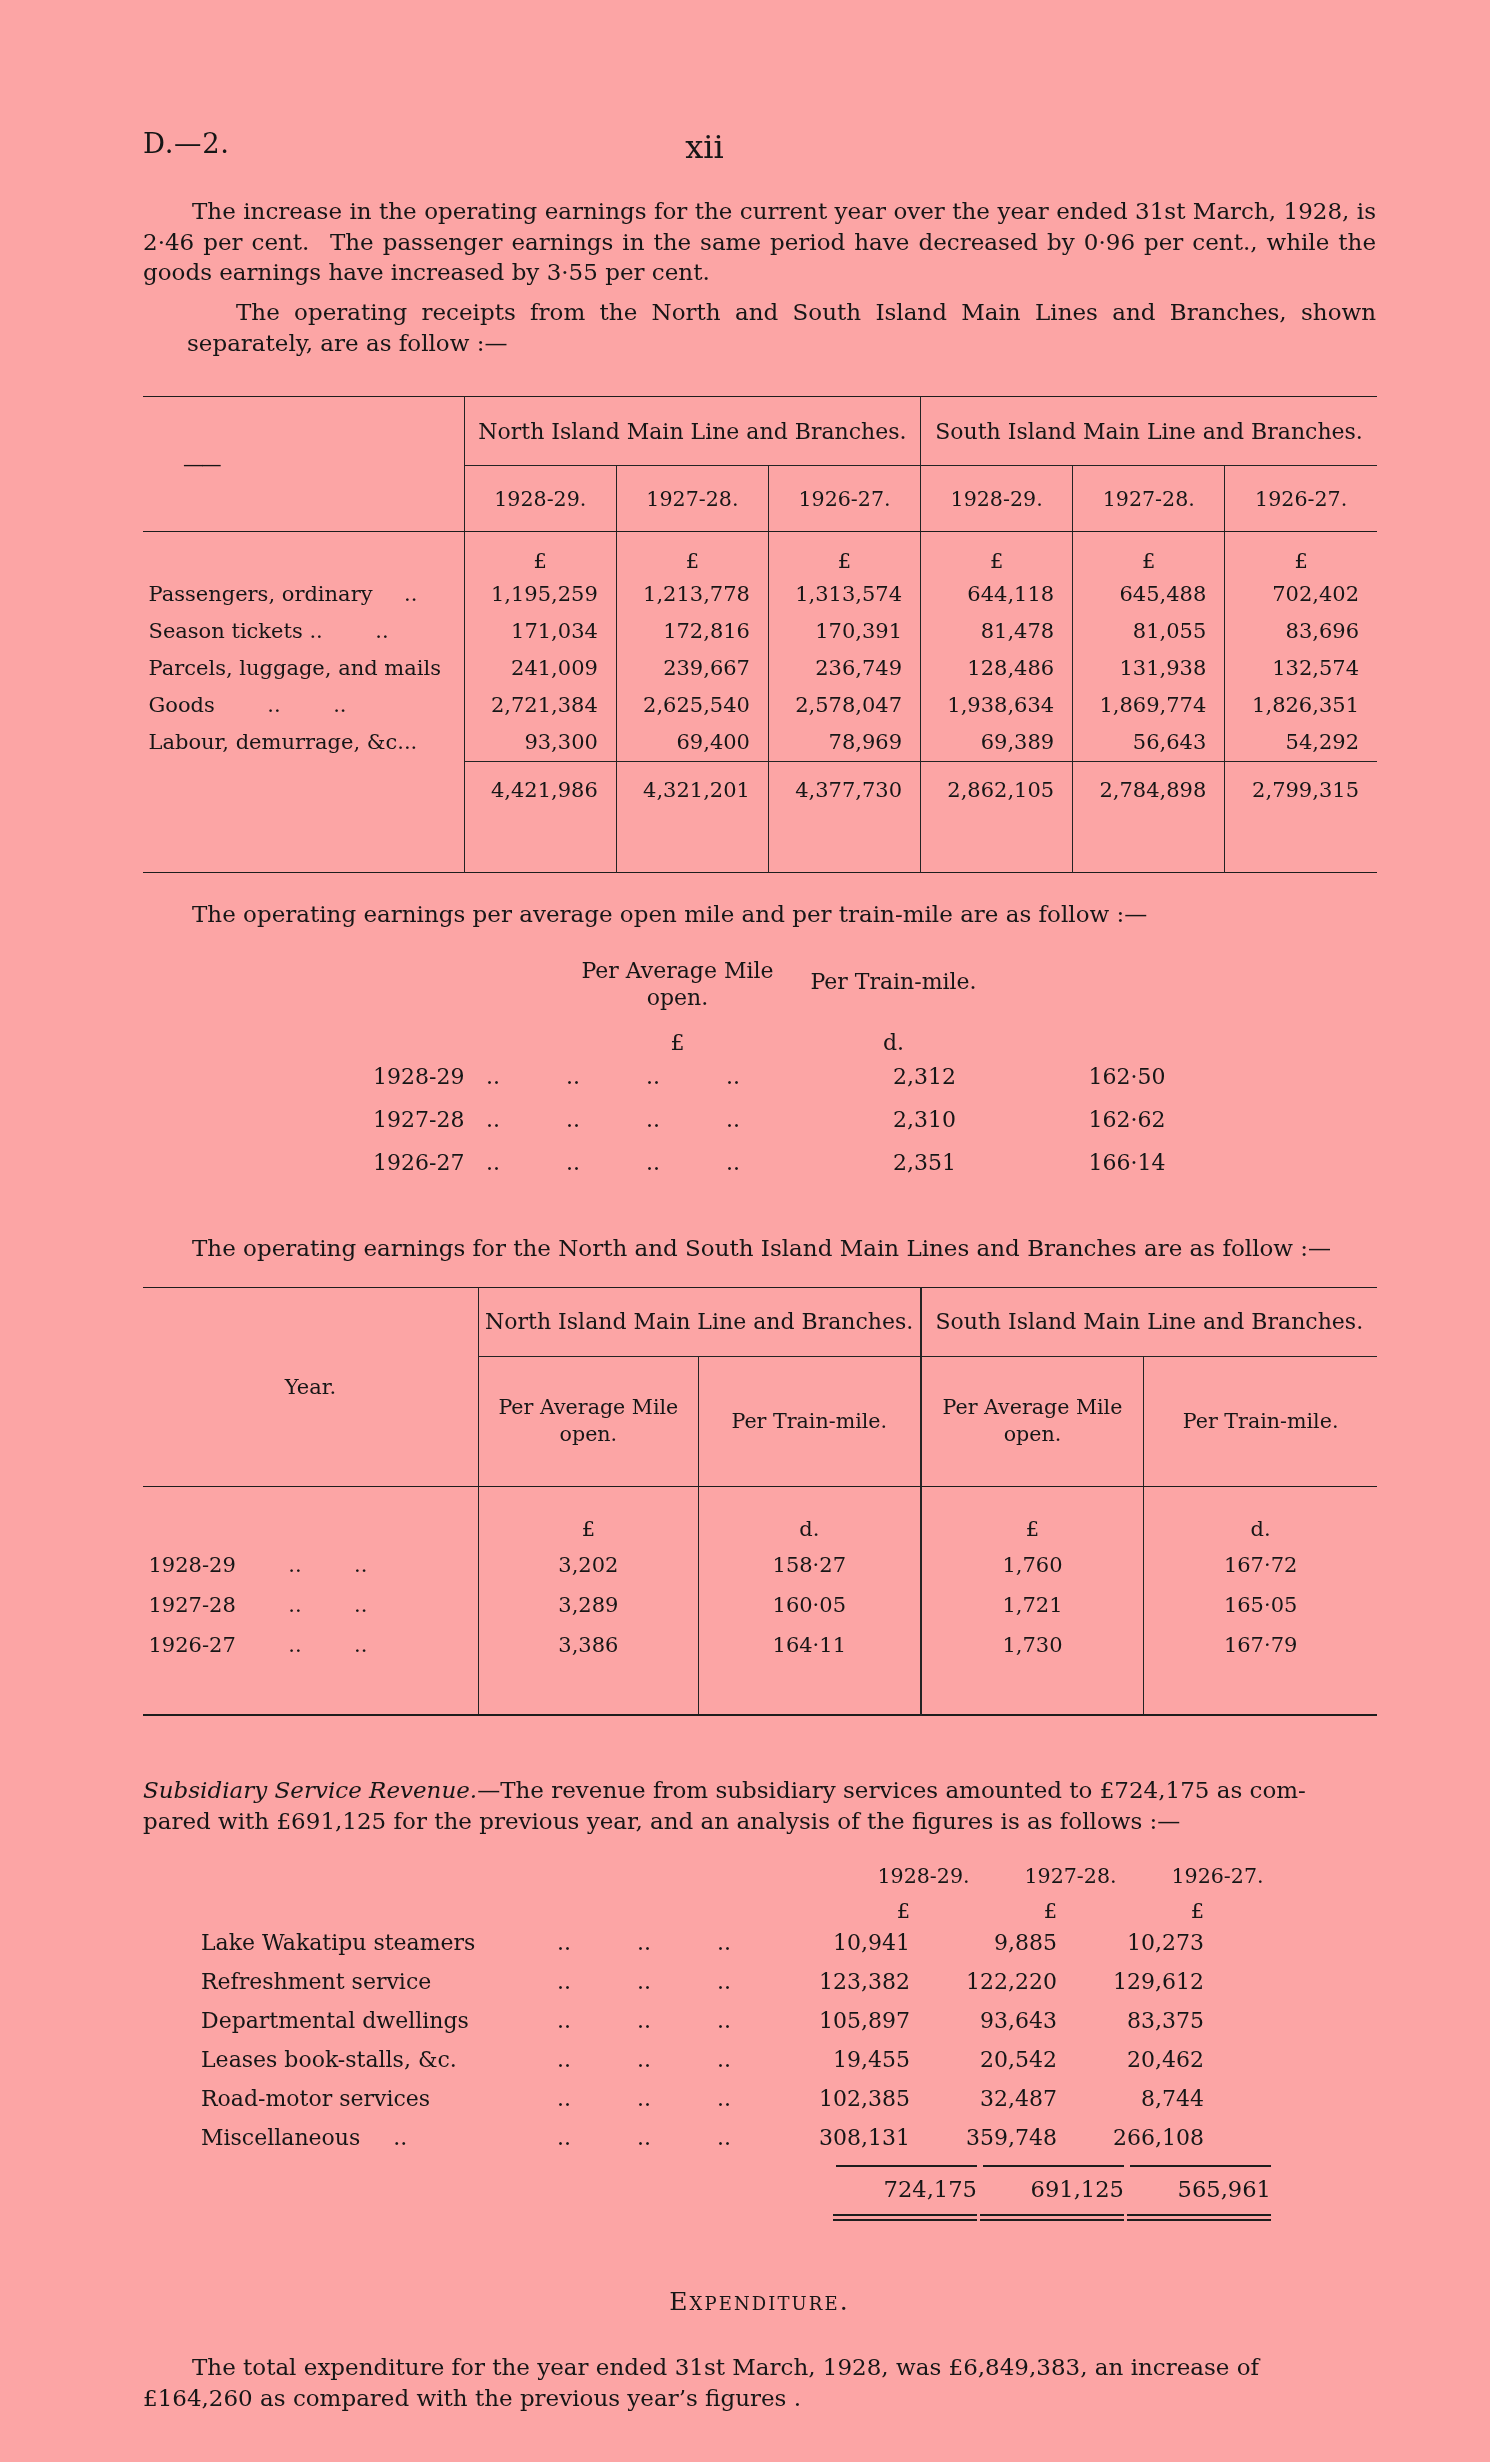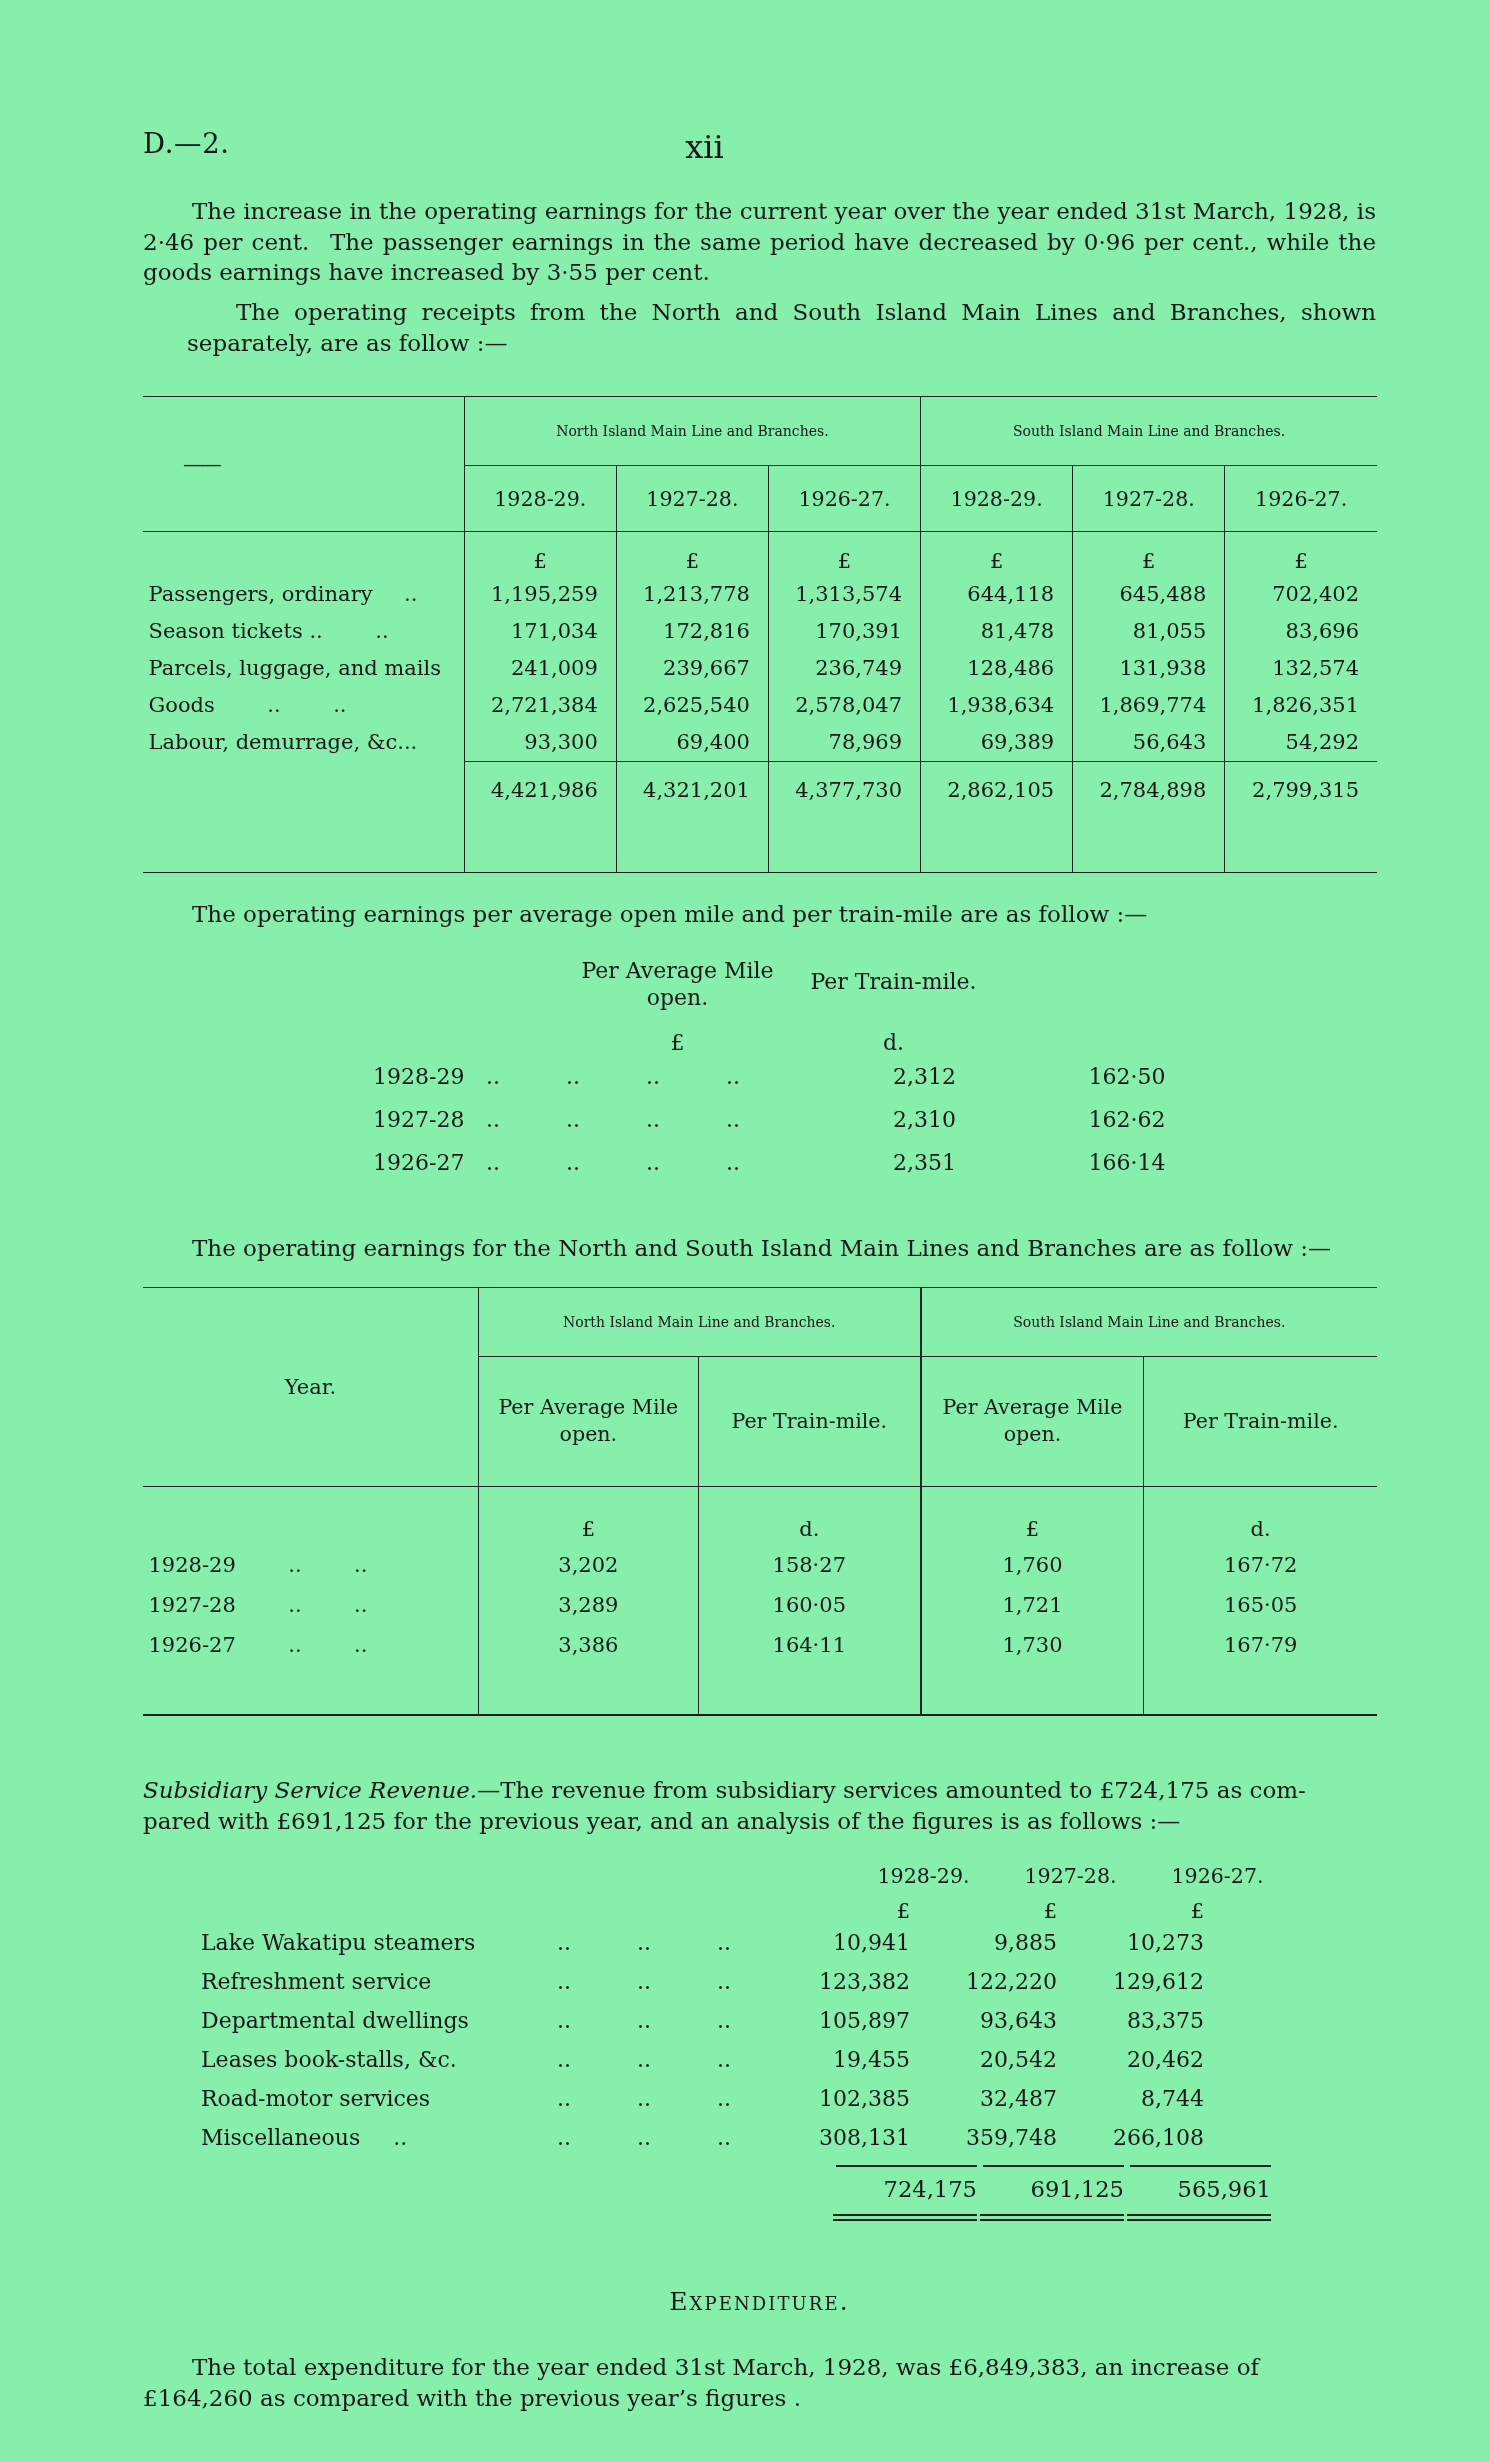--- a/index.html
+++ b/index.html
@@ -4,36 +4,36 @@
 <style>
   * { margin:0; padding:0; box-sizing:border-box; }
   html,body { background:#ffffff; }
   body {
     width:1490px; height:2462px;
     font-family:"DejaVu Serif", serif;
     color:#161616;
   }
   .page {
     position:relative; width:1490px; height:2462px;
-    padding:128px 114px 0 143px; overflow:hidden; background:#86efac;
+    padding:128px 114px 0 143px; overflow:hidden; background:#fca5a5;
   }
   
   .doc-head { position:relative; height:38px; }
   .doc-ref { font-size:27.4px; letter-spacing:0.7px; }
   .page-num { position:absolute; left:0; right:110px; text-align:center; font-size:32px; }
   
   .para { font-size:23px; line-height:1.33; text-align:justify; }
   .indent { text-indent:49px; }
   
   table.rt { width:1234px; border-collapse:collapse; table-layout:fixed;
              border-top:1.4px solid #1d1d1d; font-size:20.6px; }
   table.rt th { font-weight:normal; }
   .bl  { border-left:0.7px solid #242424; }
   .bdl { border-left:2.7px double #242424; }
-  .gh  { border-bottom:0.7px solid #242424; text-align:center; vertical-align:middle; height:69px; font-size:14px; }
+  .gh  { border-bottom:0.7px solid #242424; text-align:center; vertical-align:middle; height:69px; font-size:22px; }
   
   .t1 { margin-top:38px; border-bottom:1.4px solid #1d1d1d; }
   .t1 .yr { text-align:center; vertical-align:middle; height:66px; border-bottom:1.4px solid #1d1d1d; }
   .t1 .stub { vertical-align:middle; border-bottom:1.4px solid #1d1d1d; }
   .stub-dash { display:inline-block; margin-left:40px; letter-spacing:-2.7px; font-size:20.6px; }
   .t1 .u { text-align:center; height:44px; vertical-align:bottom; padding-bottom:2.7px; font-size:21px; }
   .t1 .num { text-align:right; padding-right:18px; font-size:21px; line-height:37px; white-space:nowrap; }
   .t1 .lbl { text-align:left; padding-left:5.5px; font-size:21px; line-height:37px; white-space:nowrap; }
   .t1 .tt  { border-top:0.7px solid #242424; padding-top:11px; padding-bottom:65px; line-height:34px; }
   .t1 .ttl { padding-top:11px; padding-bottom:60px; }

